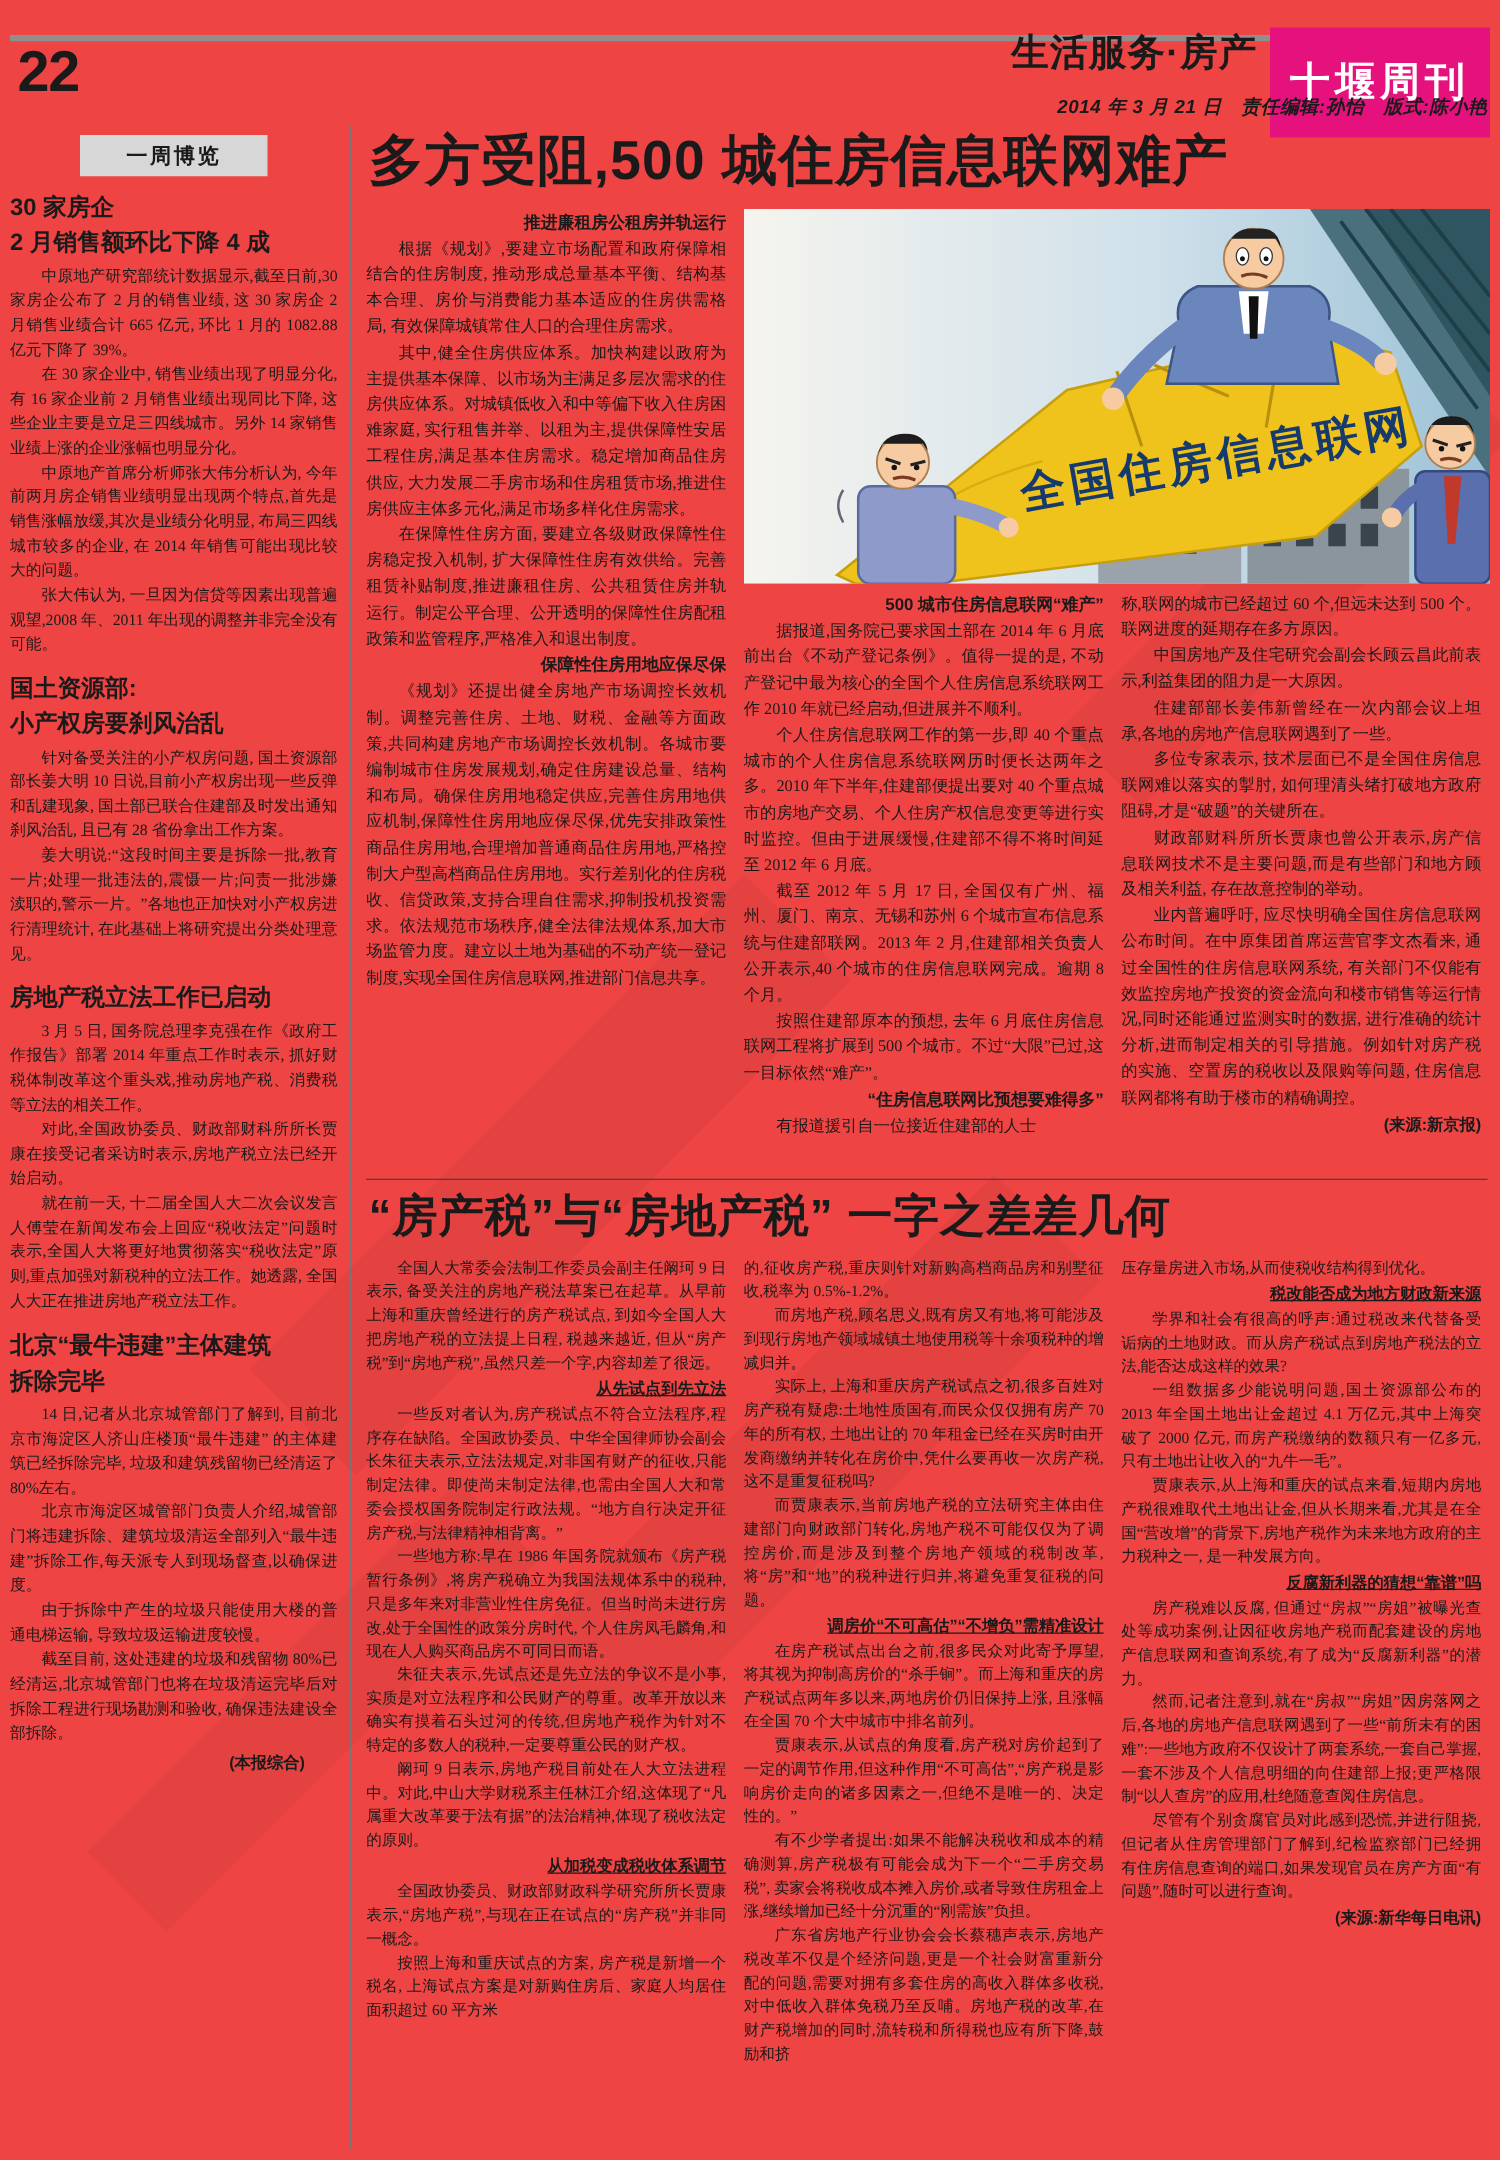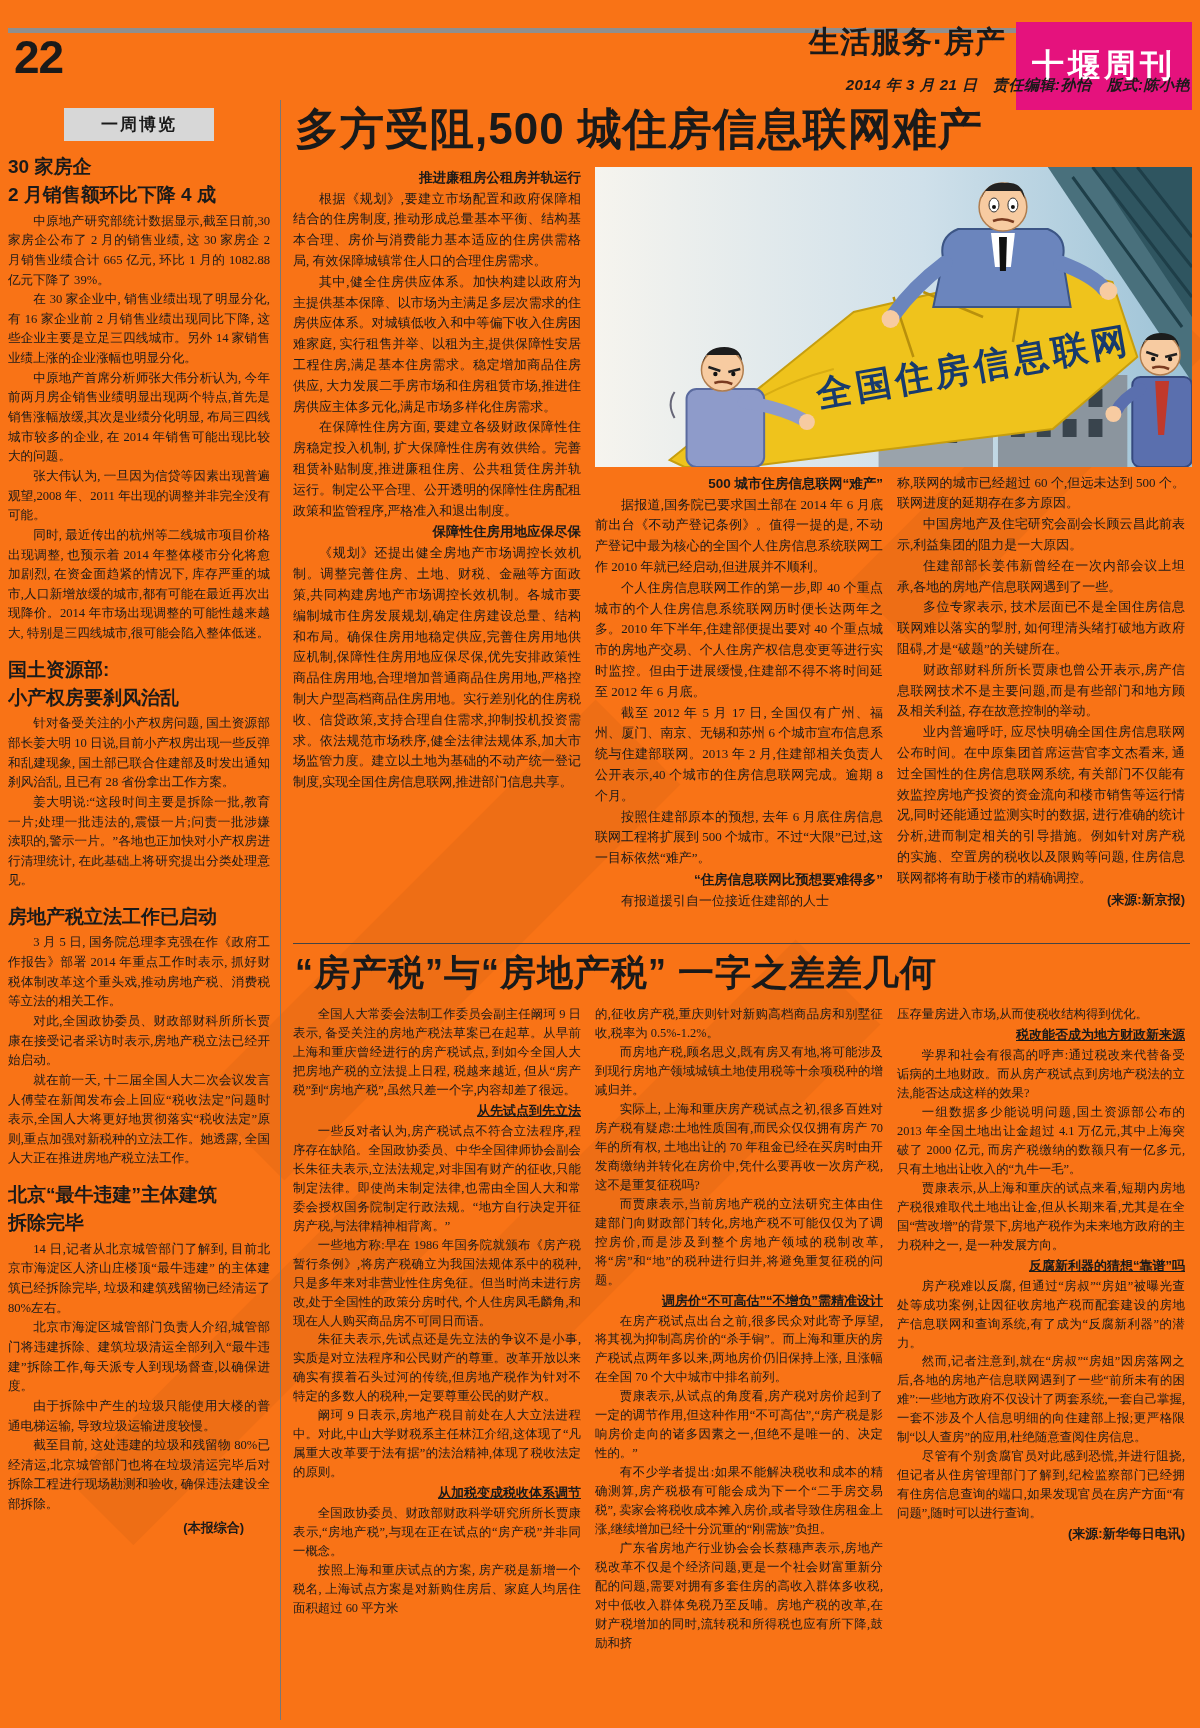--- a/index.html
+++ b/index.html
@@ -1,16 +1,16 @@
 <!DOCTYPE html>
 <html><head>
 <meta charset="utf-8">
 <style>
   html,body{margin:0;padding:0;background:#e8e8e8;}
-  .page{position:relative;width:1200px;height:1728px;margin:0 auto;background:#f97316;
+  .page{position:relative;width:1200px;height:1728px;margin:0 auto;background:#ef4444;
         overflow:hidden;font-family:"Liberation Serif","DejaVu Serif",serif;color:#1a1a1a;}
   
   .header{position:relative;height:100px;}
   .top-rule{position:absolute;left:8px;right:8px;top:28px;height:5px;background:#8f8f8f;}
   .page-number{position:absolute;left:14px;top:34px;font-family:"Liberation Sans","DejaVu Sans",sans-serif;
         font-size:46px;font-weight:bold;line-height:1;letter-spacing:-1px;}
   .mast-cluster{position:absolute;right:8px;top:22px;display:flex;align-items:flex-start;}
   .section-title{font-family:"Liberation Sans","DejaVu Sans",sans-serif;font-weight:bold;
         font-size:30px;margin-right:10px;letter-spacing:1px;}
   .mast-box{background:#e5127d;color:#fff;font-family:"Liberation Sans","DejaVu Sans",sans-serif;
@@ -85,21 +85,20 @@
 
     <div class="sidebar">
       <div class="sb-box">一周博览</div>
       <div>
           <p class="sb-title">30 家房企</p>
           <p class="sb-title">2 月销售额环比下降 4 成</p>
           <p class="para">中原地产研究部统计数据显示,截至日前,30 家房企公布了 2 月的销售业绩, 这 30 家房企 2 月销售业绩合计 665 亿元, 环比 1 月的 1082.88 亿元下降了 39%。</p>
           <p class="para">在 30 家企业中, 销售业绩出现了明显分化, 有 16 家企业前 2 月销售业绩出现同比下降, 这些企业主要是立足三四线城市。另外 14 家销售业绩上涨的企业涨幅也明显分化。</p>
           <p class="para">中原地产首席分析师张大伟分析认为, 今年前两月房企销售业绩明显出现两个特点,首先是销售涨幅放缓,其次是业绩分化明显, 布局三四线城市较多的企业, 在 2014 年销售可能出现比较大的问题。</p>
           <p class="para">张大伟认为, 一旦因为信贷等因素出现普遍观望,2008 年、2011 年出现的调整并非完全没有可能。</p>
-          <p class="para">同时, 最近传出的杭州等二线城市项目价格出现调整, 也预示着 2014 年整体楼市分化将愈加剧烈, 在资金面趋紧的情况下, 库存严重的城市,人口新增放缓的城市,都有可能在最近再次出现降价。2014 年市场出现调整的可能性越来越大, 特别是三四线城市,很可能会陷入整体低迷。</p>
           <p class="sb-title">国土资源部:</p>
           <p class="sb-title">小产权房要刹风治乱</p>
           <p class="para">针对备受关注的小产权房问题, 国土资源部部长姜大明 10 日说,目前小产权房出现一些反弹和乱建现象, 国土部已联合住建部及时发出通知刹风治乱, 且已有 28 省份拿出工作方案。</p>
           <p class="para">姜大明说:“这段时间主要是拆除一批,教育一片;处理一批违法的,震慑一片;问责一批涉嫌渎职的,警示一片。”各地也正加快对小产权房进行清理统计, 在此基础上将研究提出分类处理意见。</p>
           <p class="sb-title">房地产税立法工作已启动</p>
           <p class="para">3 月 5 日, 国务院总理李克强在作《政府工作报告》部署 2014 年重点工作时表示, 抓好财税体制改革这个重头戏,推动房地产税、消费税等立法的相关工作。</p>
           <p class="para">对此,全国政协委员、财政部财科所所长贾康在接受记者采访时表示,房地产税立法已经开始启动。</p>
           <p class="para">就在前一天, 十二届全国人大二次会议发言人傅莹在新闻发布会上回应“税收法定”问题时表示,全国人大将更好地贯彻落实“税收法定”原则,重点加强对新税种的立法工作。她透露, 全国人大正在推进房地产税立法工作。</p>
           <p class="sb-title">北京“最牛违建”主体建筑</p>
           <p class="sb-title">拆除完毕</p>

